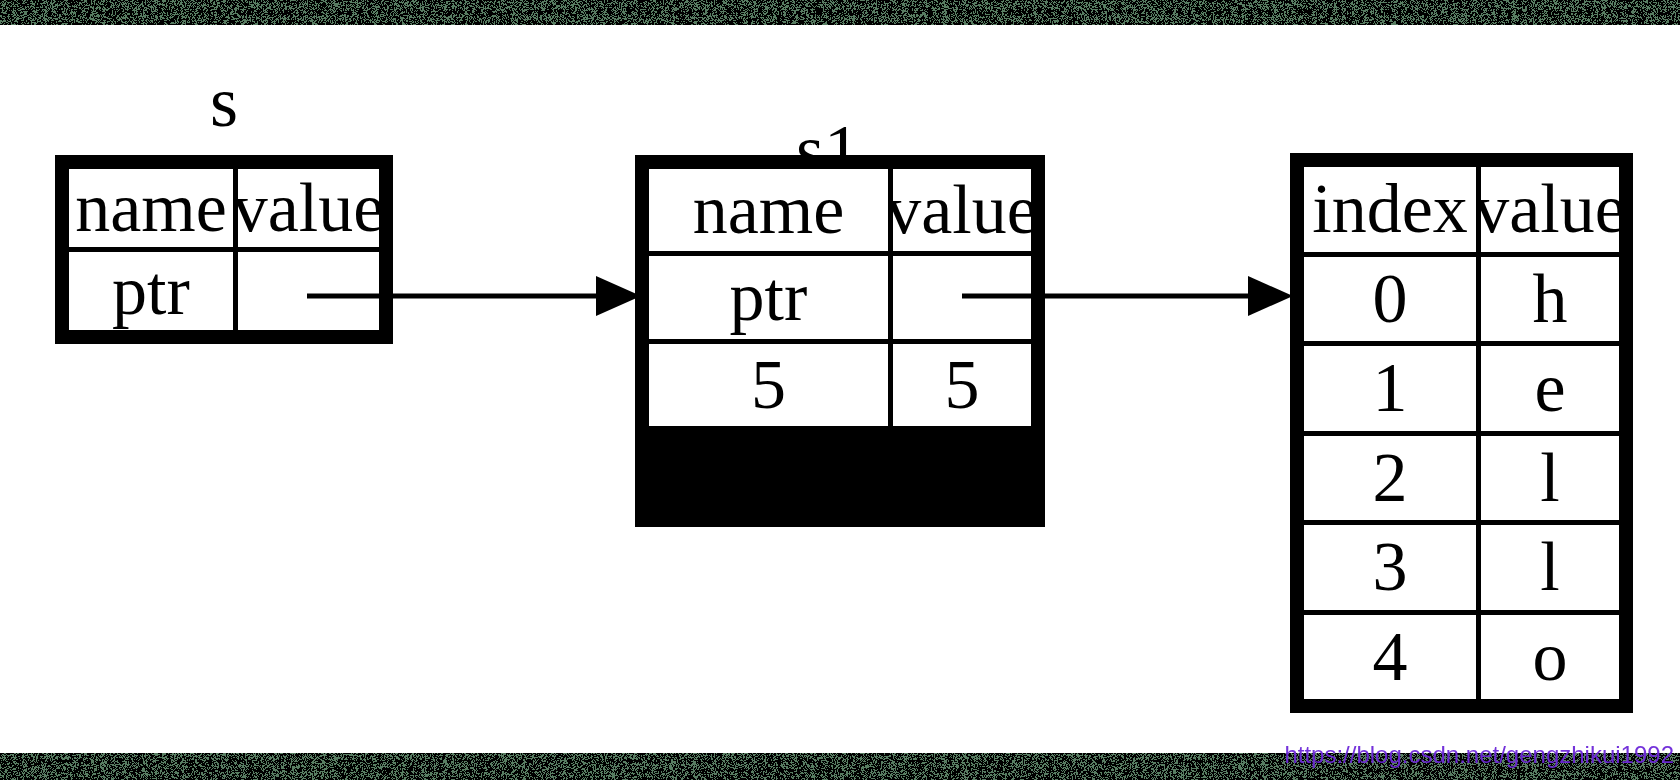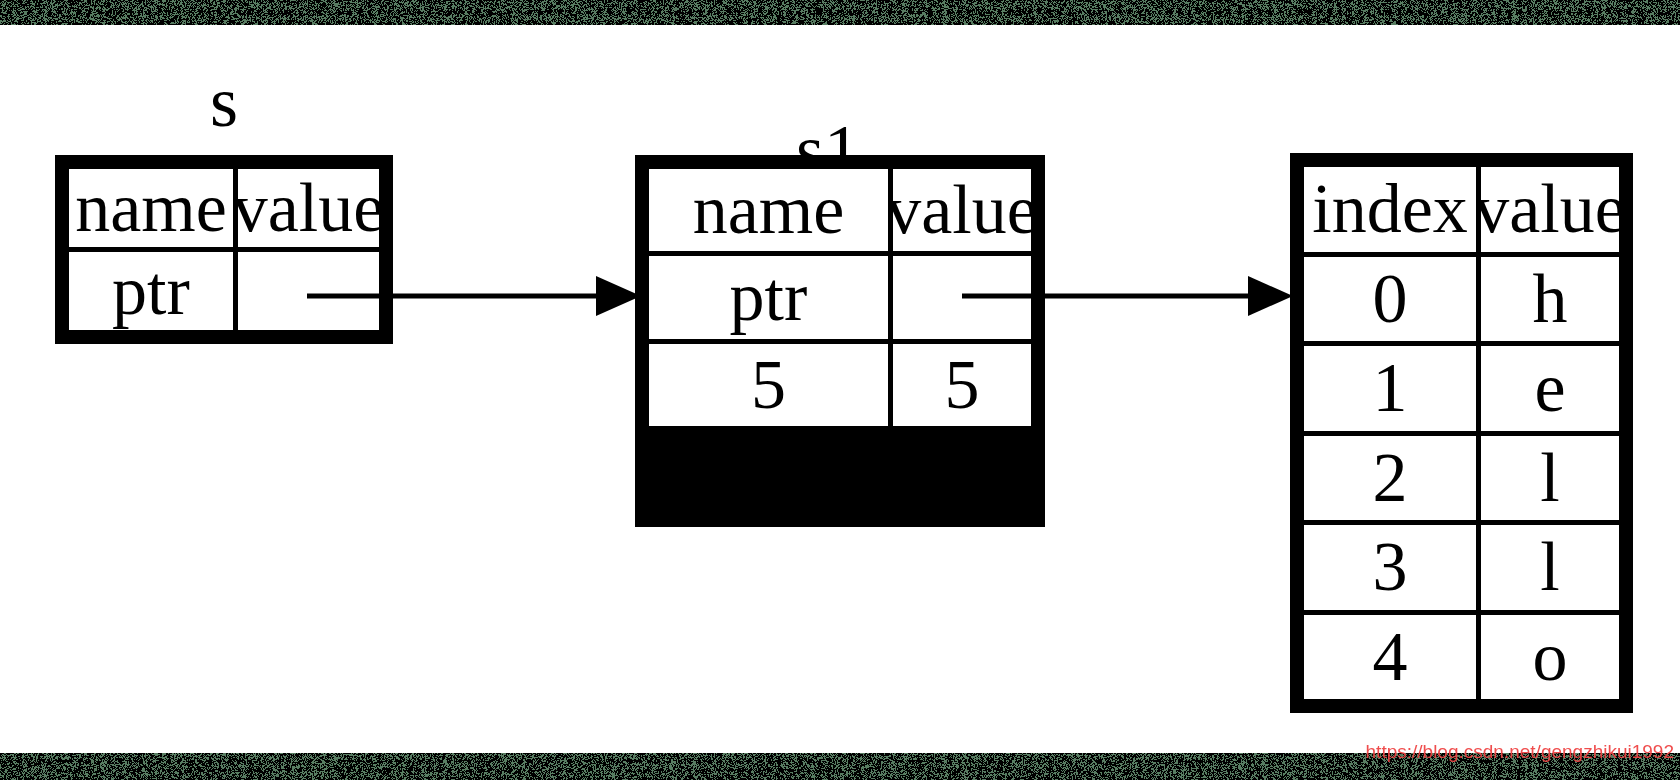--- a/index.html
+++ b/index.html
@@ -81,22 +81,22 @@
     pointer-events: none;
     z-index: 3;
   }
 
   .watermark {
     position: absolute;
     right: 6px;
     top: 741px;
     z-index: 5;
     font-family: "Liberation Sans", sans-serif;
-    font-size: 19px;
-    color: #ef4444;
+    font-size: 24px;
+    color: #6d28d9;
     opacity: 0.95;
     letter-spacing: 0px;
   }
 </style>
 </head>
 <body>
 
 <div class="canvas">
 
   <svg class="stripe top" width="1680" height="25" xmlns="http://www.w3.org/2000/svg">

